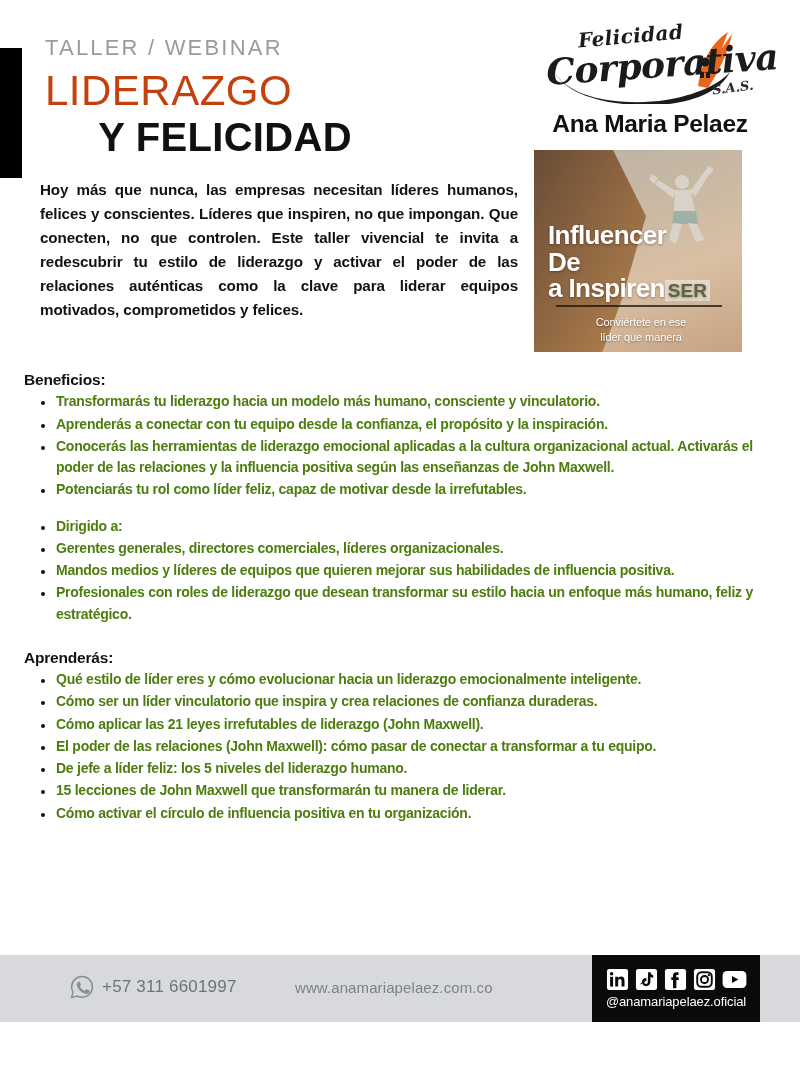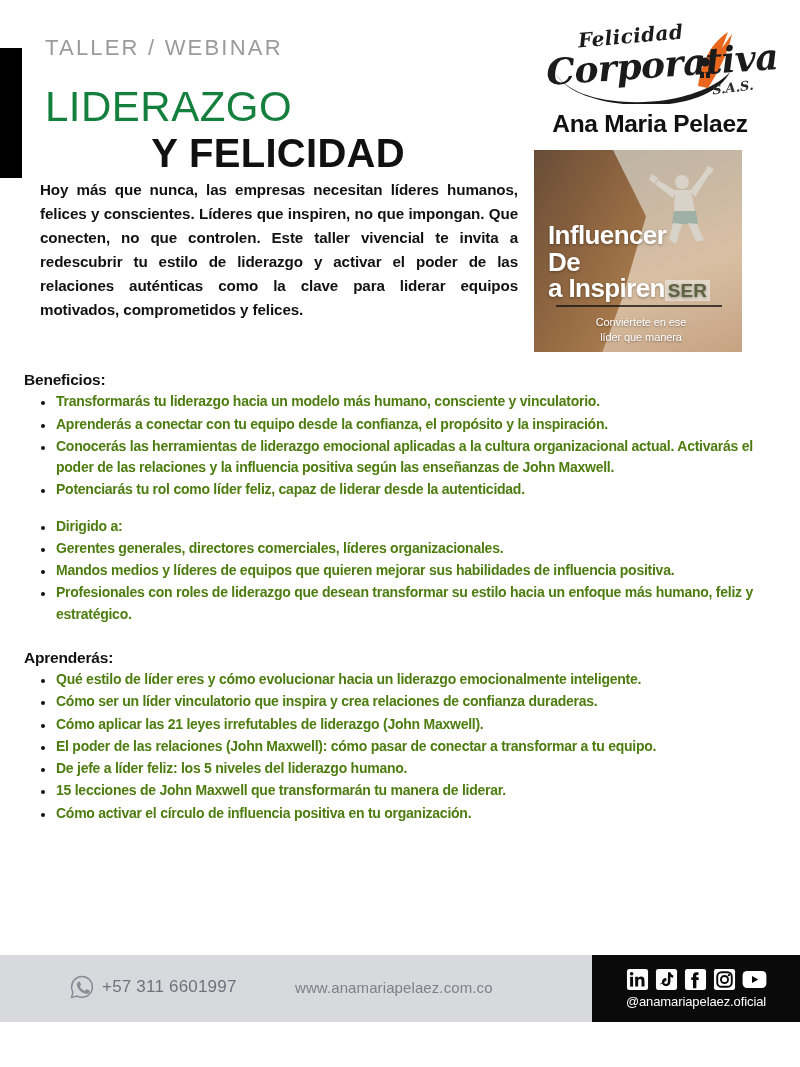--- a/index.html
+++ b/index.html
@@ -40,31 +40,31 @@
     font-size: 22px;
     letter-spacing: 2.2px;
     font-weight: 400;
     color: #9b9b9b;
     line-height: 1.1;
   }
   .title-1 {
     font-size: 42px;
     font-weight: 400;
     letter-spacing: 0.5px;
-    color: #15803d;
+    color: #c2410c;
     line-height: 1.18;
-    margin-top: 22px;
+    margin-top: 6px;
   }
   .title-2 {
     font-size: 40px;
     font-weight: 700;
     letter-spacing: 0.3px;
     color: #111111;
     line-height: 1.15;
-    text-align: right;
+    text-align: center;
     padding-right: 120px;
     margin-top: -2px;
   }
 
   
   .intro {
     position: absolute;
     left: 40px;
     top: 178px;
     width: 478px;
@@ -289,21 +289,21 @@
     left: 295px;
     top: 979px;
     color: #7d8086;
     font-size: 15px;
     letter-spacing: 0.1px;
   }
   .footer-black {
     position: absolute;
     left: 592px;
     top: 955px;
-    width: 208px;
+    width: 168px;
     height: 67px;
     background: #0a0a0a;
     display: flex;
     flex-direction: column;
     align-items: center;
     justify-content: center;
     gap: 3px;
   }
   .social-row {
     display: flex;
@@ -377,21 +377,21 @@
     </div>
   </div>
 
   <div class="content">
 
     <div class="sec-head">Beneficios:</div>
     <ul class="bullets">
       <li>Transformarás tu liderazgo hacia un modelo más humano, consciente y vinculatorio.</li>
       <li>Aprenderás a conectar con tu equipo desde la confianza, el propósito y la inspiración.</li>
       <li>Conocerás las herramientas de liderazgo emocional aplicadas a la cultura organizacional actual. Activarás el poder de las relaciones y la influencia positiva según las enseñanzas de John Maxwell.</li>
-      <li>Potenciarás tu rol como líder feliz, capaz de liderar desde la autenticidad.</li>
+      <li>Potenciarás tu rol como líder feliz, capaz de motivar desde la irrefutables.</li>
     </ul>
 
     <div class="gap-sm"></div>
 
     <ul class="bullets">
       <li>Dirigido a:</li>
       <li>Gerentes generales, directores comerciales, líderes organizacionales.</li>
       <li>Mandos medios y líderes de equipos que quieren mejorar sus habilidades de influencia positiva.</li>
       <li>Profesionales con roles de liderazgo que desean transformar su estilo hacia un enfoque más humano, feliz y estratégico.</li>
     </ul>

